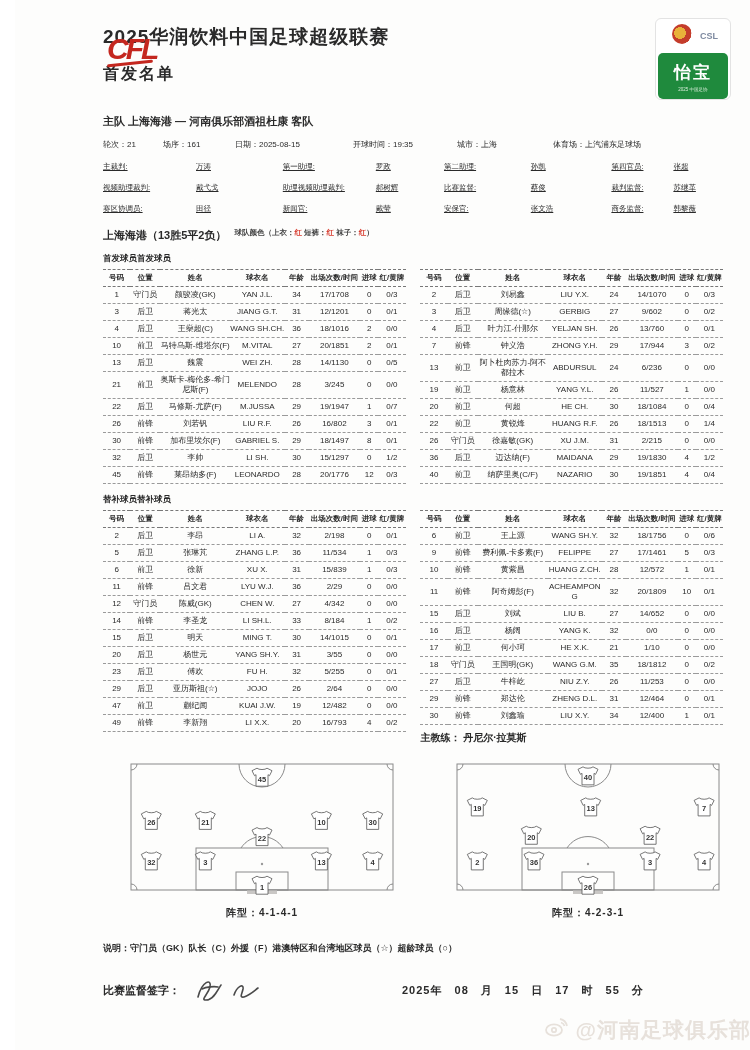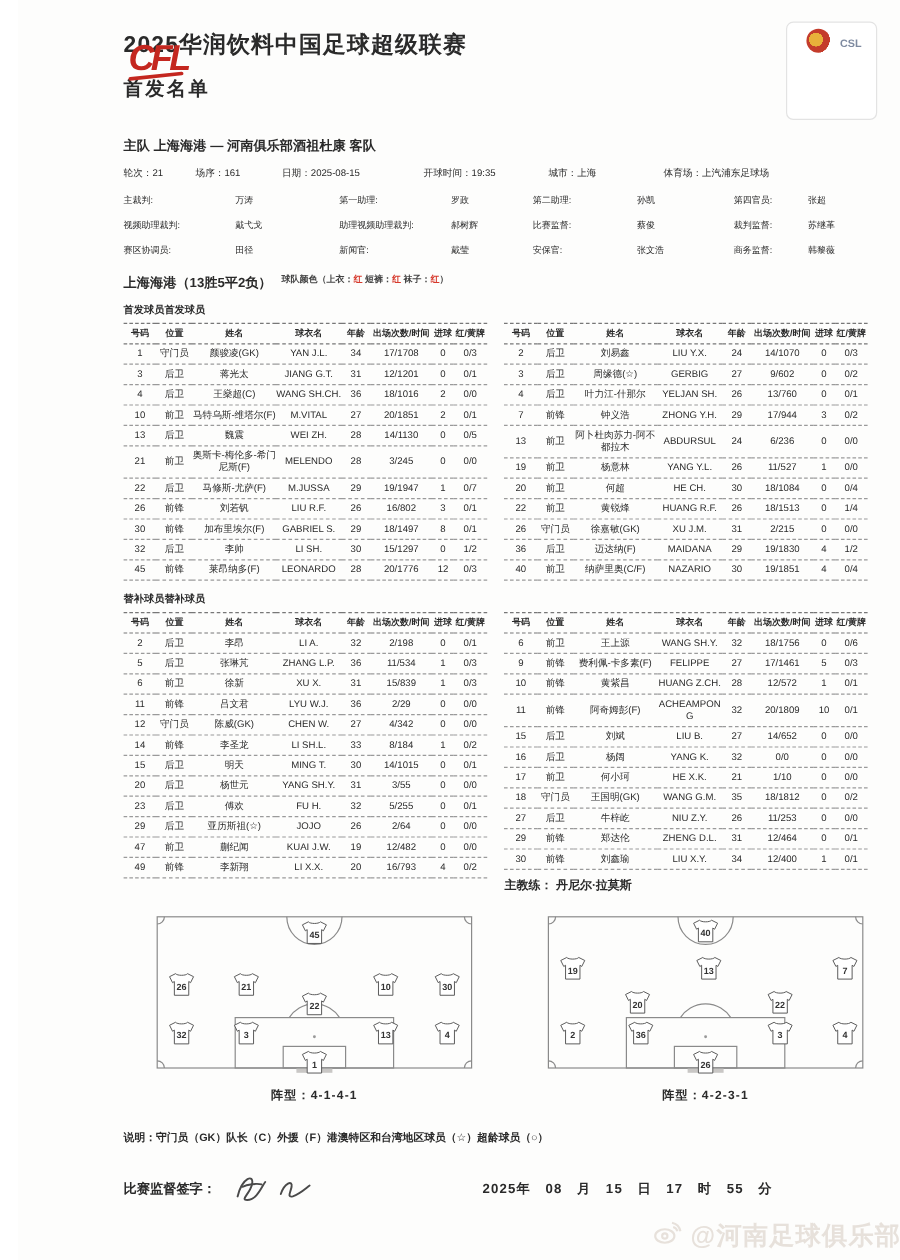--- a/index.html
+++ b/index.html
@@ -28,21 +28,21 @@
 
   .info1{display:flex;font-size:8px;margin-top:10px;white-space:nowrap;}
   .info1 span{display:inline-block;}
   .info1 span:nth-child(1){width:60px;}
   .info1 span:nth-child(2){width:72px;}
   .info1 span:nth-child(3){width:118px;}
   .info1 span:nth-child(4){width:104px;}
   .info1 span:nth-child(5){width:96px;}
 
   .officials{display:grid;grid-template-columns:15% 14% 15% 11% 14% 13% 10% 8%;
-             font-size:7.5px;row-gap:11px;margin-top:12px;white-space:nowrap;}
+             font-size:7.5px;row-gap:11px;margin-top:12px;white-space:nowrap;text-decoration:underline;}
 
   .teamline{display:flex;align-items:baseline;margin-top:14px;font-size:7.5px;white-space:nowrap;}
   .teamline .tname{font-size:11px;font-weight:bold;margin-right:8px;}
   .teamline .half{display:flex;align-items:flex-start;}
   .teamline .half.left{width:51%;}
   .kit{font-weight:bold;color:#444;}
 
   .sec-label{font-size:8.5px;font-weight:bold;margin:10px 0 4px;}
 
   .row-tables{display:flex;justify-content:space-between;}
@@ -81,20 +81,24 @@
         <span class="swish"></span>
       </div>
       <div class="titles">
         <div class="league-title">2025华润饮料中国足球超级联赛</div>
         <div class="sheet-title">首发名单</div>
       </div>
       <div class="csl-logo">
         <div class="csl-top">
           <span class="csl-flame"></span>
           <span class="csl-word">CSL</span>
+        </div>
+        <div class="csl-bottom">
+          <div class="csl-brand">怡宝</div>
+          <div class="csl-sub">2025 中国足协</div>
         </div>
       </div>
     </div>
 
     <div class="match-line">主队 上海海港 — 河南俱乐部酒祖杜康 客队</div>
 
     <div class="info1">
         <span>轮次：21</span>
         <span>场序：161</span>
         <span>日期：2025-08-15</span>

